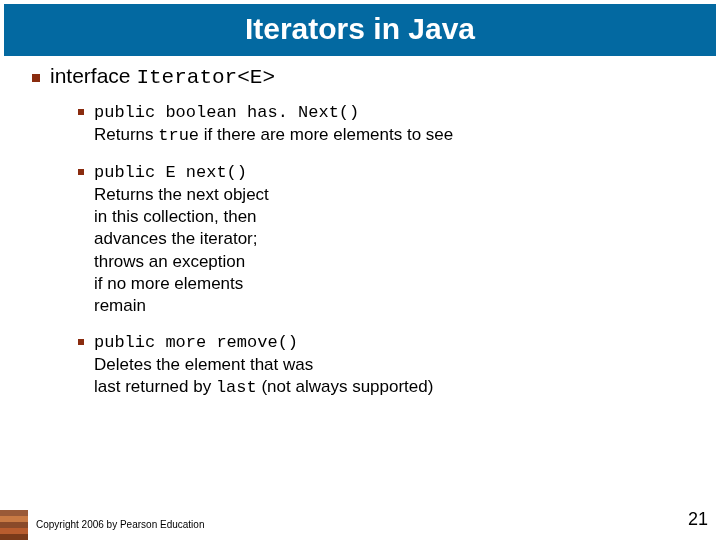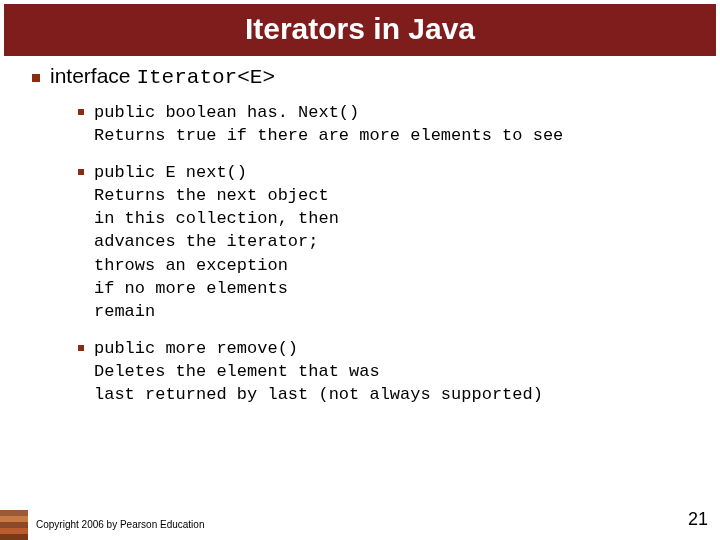--- a/index.html
+++ b/index.html
@@ -5,21 +5,21 @@
   * { margin: 0; padding: 0; box-sizing: border-box; }
   body {
     width: 720px;
     height: 540px;
     background: #ffffff;
     font-family: Verdana, Arial, sans-serif;
     position: relative;
     overflow: hidden;
   }
   .title-bar {
-    background: #7f1d1d;
+    background: #0369a1;
     color: #ffffff;
     text-align: center;
     font-family: Verdana, Arial, sans-serif;
     font-weight: bold;
     font-size: 30px;
     padding: 8px 0 10px 0;
     margin: 4px 4px 0 4px;
   }
   .content {
     padding: 8px 0 0 32px;
@@ -57,21 +57,21 @@
   }
   .sub-text {
     font-size: 17px;
     line-height: 1.3;
     font-family: Verdana, Arial, sans-serif;
   }
   .code {
     font-family: "Courier New", monospace;
   }
   .desc {
-    font-family: Liberation Mono, monospace;
+    font-family: Liberation Sans, sans-serif;
     text-align: center;
   }
   .footer-left {
     position: absolute;
     left: 36px;
     bottom: 10px;
     font-size: 10px;
     color: #000;
   }
   .footer-right {

